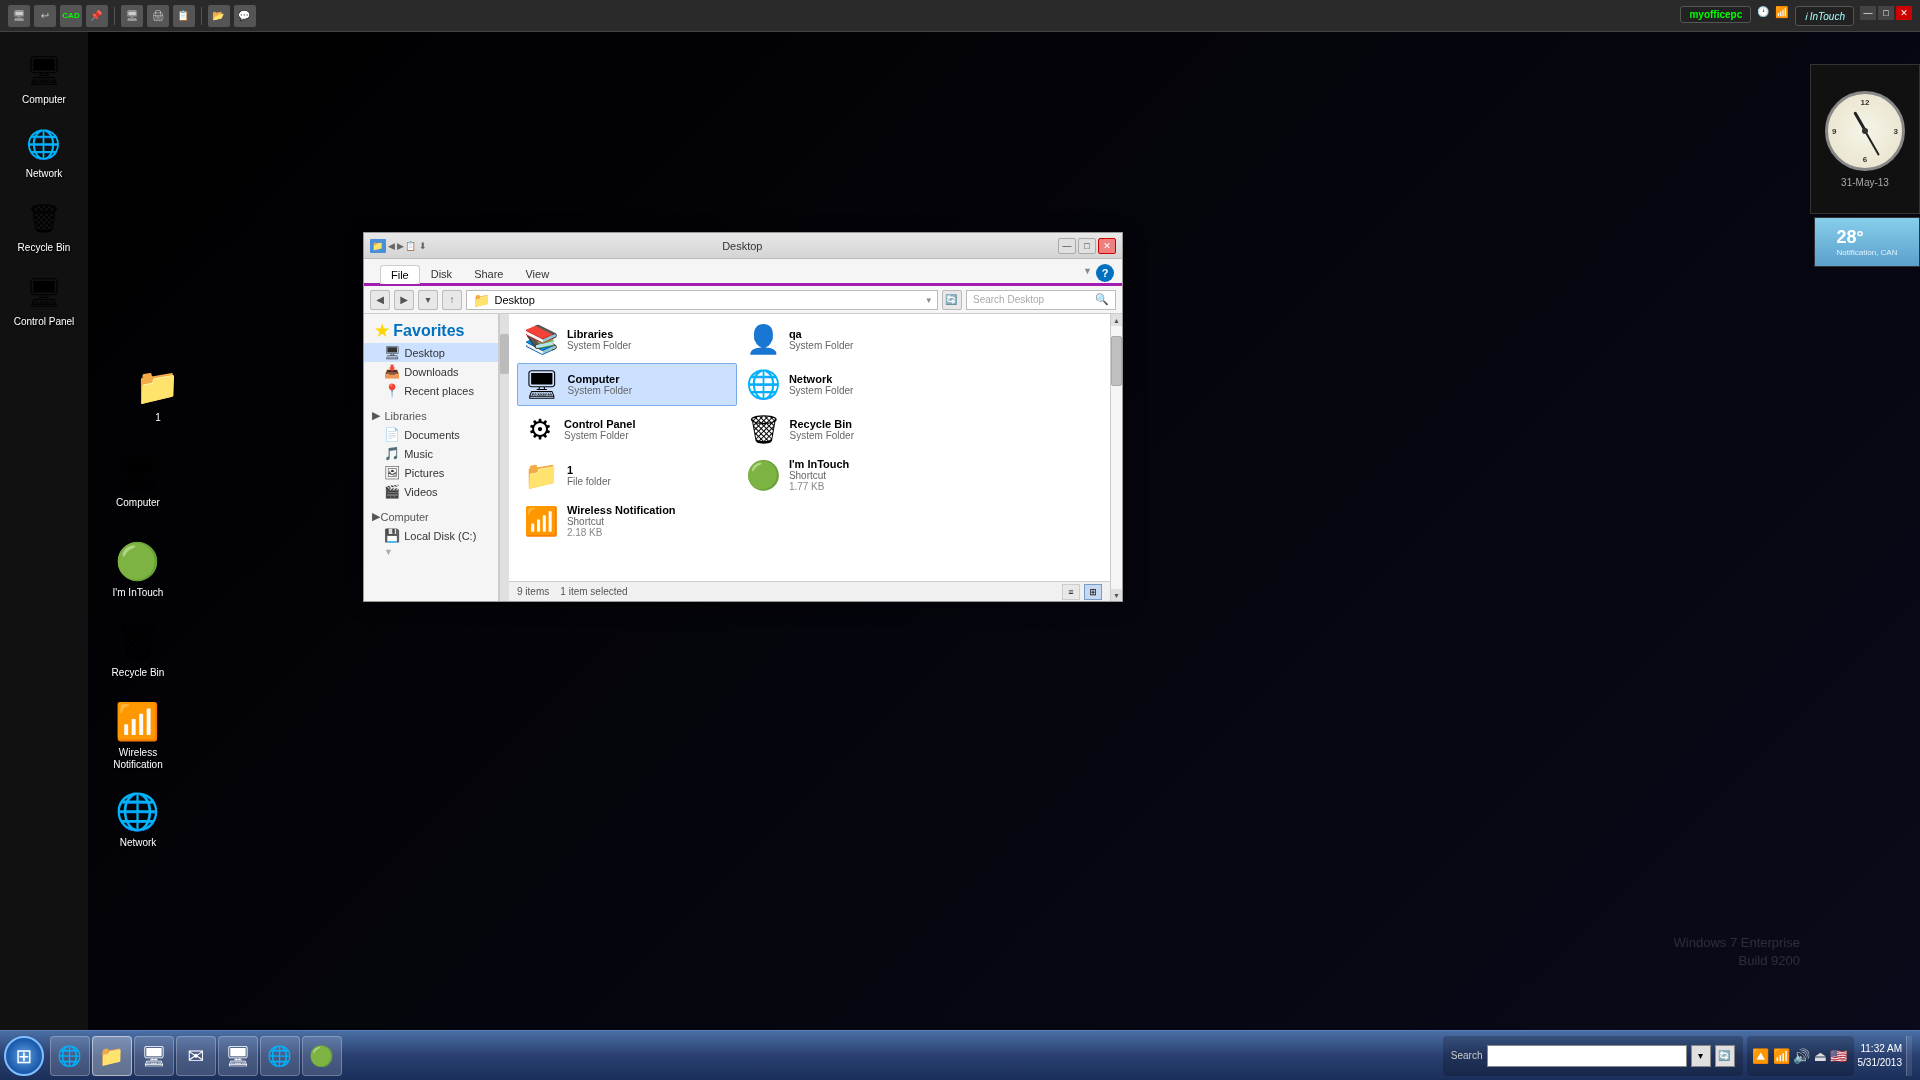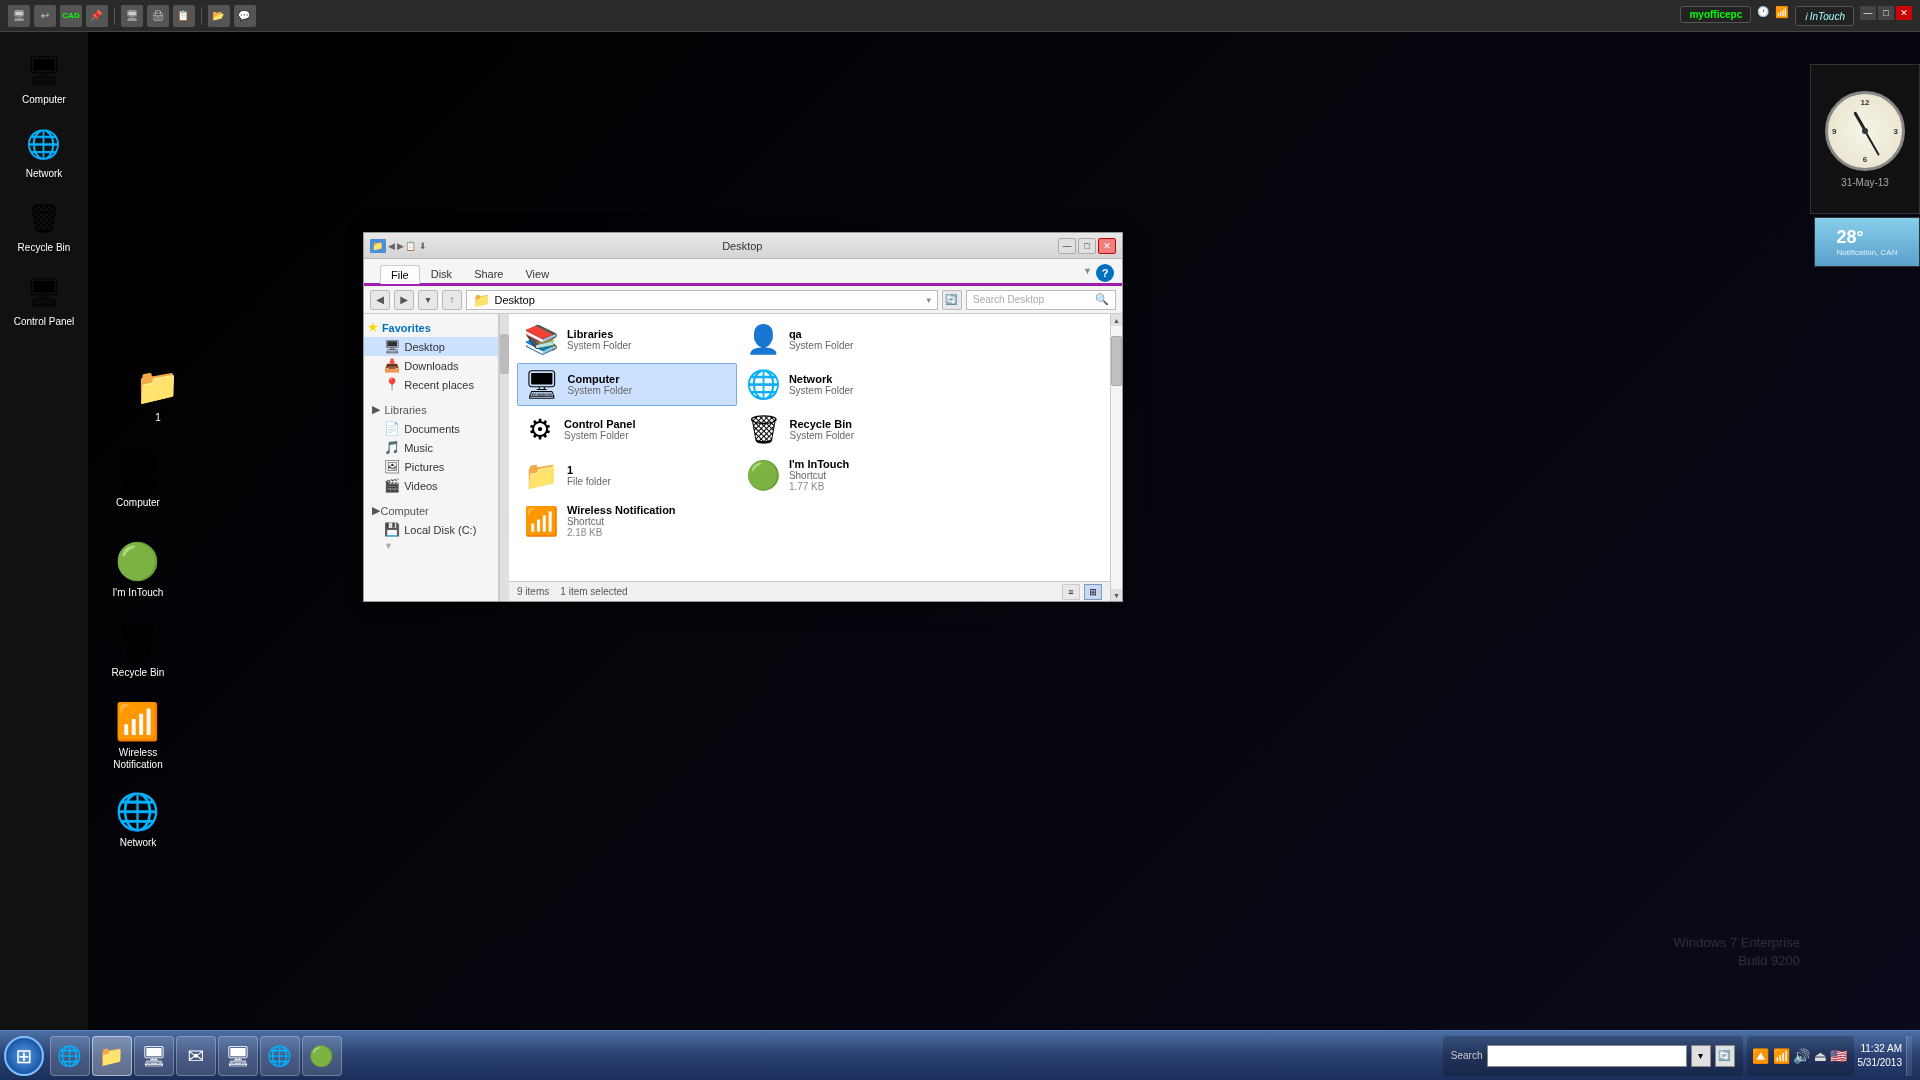--- a/index.html
+++ b/index.html
@@ -354,24 +354,24 @@
       width: 135px;
       background: #f5f5f5;
       border-right: 1px solid #ccc;
       overflow-y: auto;
       padding: 4px 0;
       font-size: 11px;
     }
     .sidebar-section-header {
       display: flex;
       align-items: center;
-      padding: 3px 4px;
+      padding: 3px 11px;
       color: #0070c0;
       cursor: pointer;
-      font-size: 11px;
+      font-size: 16px;
       font-weight: bold;
     }
     .sidebar-section-header::before {
       content: '★';
       margin-right: 4px;
       color: gold;
     }
     .sidebar-item-li {
       display: flex;
       align-items: center;

